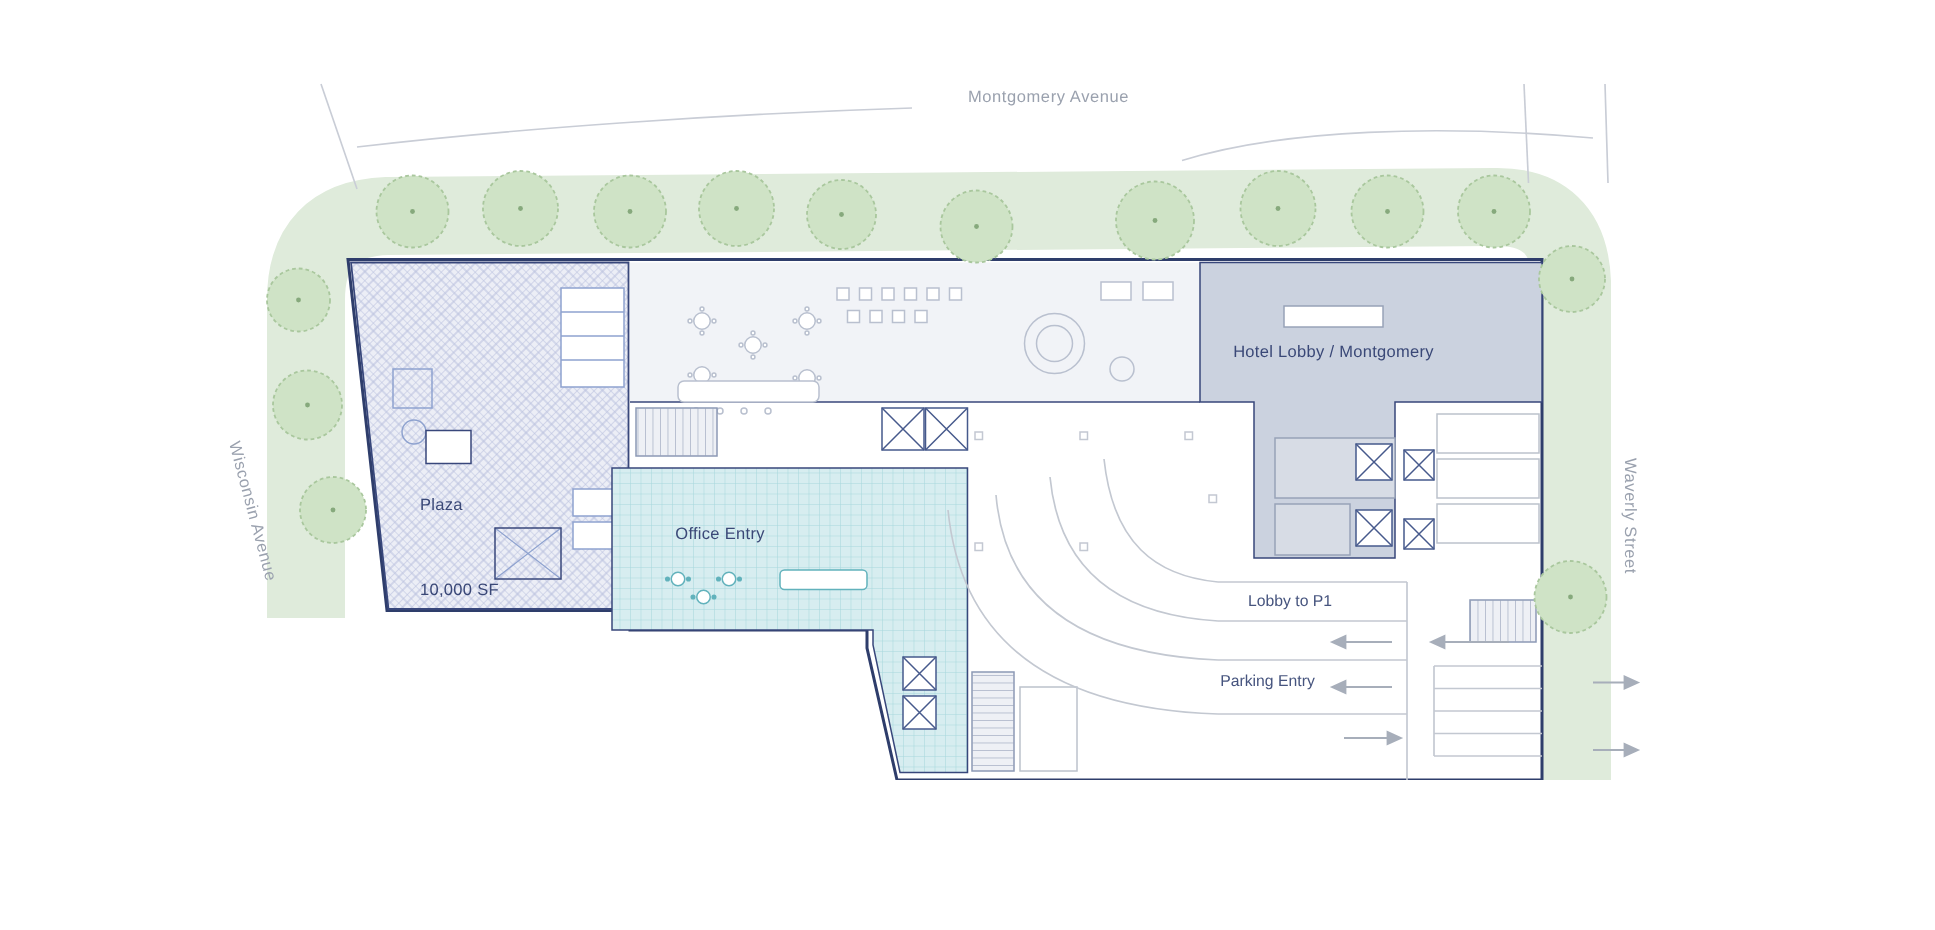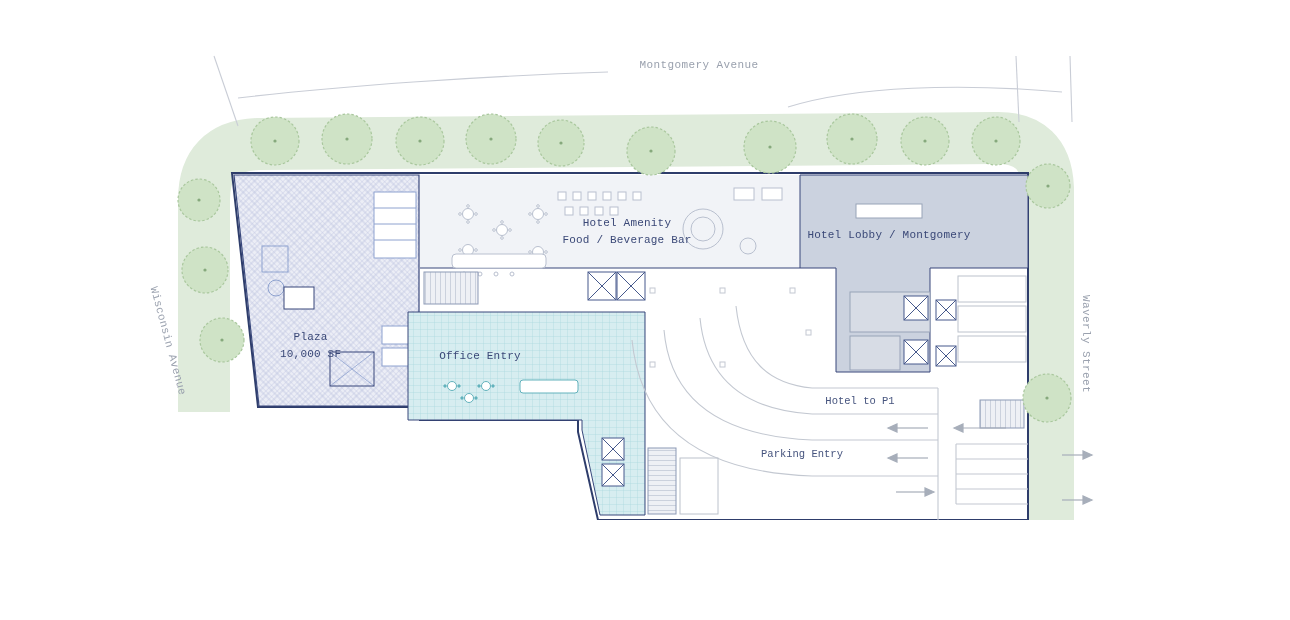--- a/index.html
+++ b/index.html
@@ -1,36 +1,36 @@
 <!DOCTYPE html>
 <html><head>
 <meta charset="utf-8">
 <style>
   html,body{margin:0;padding:0;background:#ffffff;}
   .stage{
     position:relative;width:1290px;height:520px;background:#ffffff;overflow:hidden;
-    font-family:Liberation Mono, monospace;
+    font-family:Liberation Sans, sans-serif;
   }
   .stage svg{position:absolute;left:0;top:0;}
   .lbl{
     position:absolute;font-size:11px;color:#3a4877;white-space:nowrap;
     transform:translate(-50%,-50%);letter-spacing:.2px;z-index:5;
   }
   .lbl .line{display:block;text-align:center;line-height:1.5;}
   .street-lbl{
     position:absolute;font-size:11px;color:#9aa1ae;white-space:nowrap;
     transform:translate(-50%,-50%);letter-spacing:.4px;z-index:5;
   }
   .rot75{transform:translate(-50%,-50%) rotate(75deg);}
   .rot90{transform:translate(-50%,-50%) rotate(90deg);}
   .plaza-lbl{
     position:absolute;left:280px;top:346px;transform:translate(0,-50%);
     font-size:11px;color:#3a4877;line-height:1.55;letter-spacing:.2px;z-index:5;white-space:nowrap;
   }
-  .plaza-lbl .line{display:block;text-align:center;}
+  .plaza-lbl .line{display:block;text-align:left;margin-top:40px;}
   .pk-lbl{position:absolute;font-size:10.5px;color:#46547e;white-space:nowrap;transform:translate(-50%,-50%);z-index:5;}
   .compass-n{
     position:absolute;left:1213px;top:536px;transform:translate(-50%,-50%);
     font-size:9px;color:#2e3d6b;z-index:6;font-weight:bold;
   }
 </style>
 </head>
 <body>
 
 <div class="stage">
@@ -293,27 +293,23 @@
 
   <div class="street-lbl" style="left:699px;top:65px;">Montgomery Avenue</div>
   <div class="street-lbl rot75" style="left:168px;top:341px;">Wisconsin Avenue</div>
   <div class="street-lbl rot90" style="left:1086px;top:344px;">Waverly Street</div>
 
   <div class="plaza-lbl">
     <span class="line">Plaza</span>
     <span class="line">10,000 SF</span>
   </div>
 
-  <div class="lbl" style="left:627px;top:231px;">
-    <span class="line">Hotel Amenity</span>
-    <span class="line">Food / Beverage Bar</span>
-  </div>
 
   <div class="lbl" style="left:889px;top:235px;">Hotel Lobby / Montgomery</div>
 
   <div class="lbl" style="left:480px;top:356px;">Office Entry</div>
 
-  <div class="pk-lbl" style="left:860px;top:401px;">Hotel to P1</div>
-  <div class="pk-lbl" style="left:802px;top:454px;">Parking Entry</div>
+  <div class="pk-lbl" style="left:860px;top:401px;">Lobby to P1</div>
+  <div class="pk-lbl" style="left:845px;top:454px;">Parking Entry</div>
 
   <div class="compass-n">N</div>
 
 </div>
 
 </body></html>

